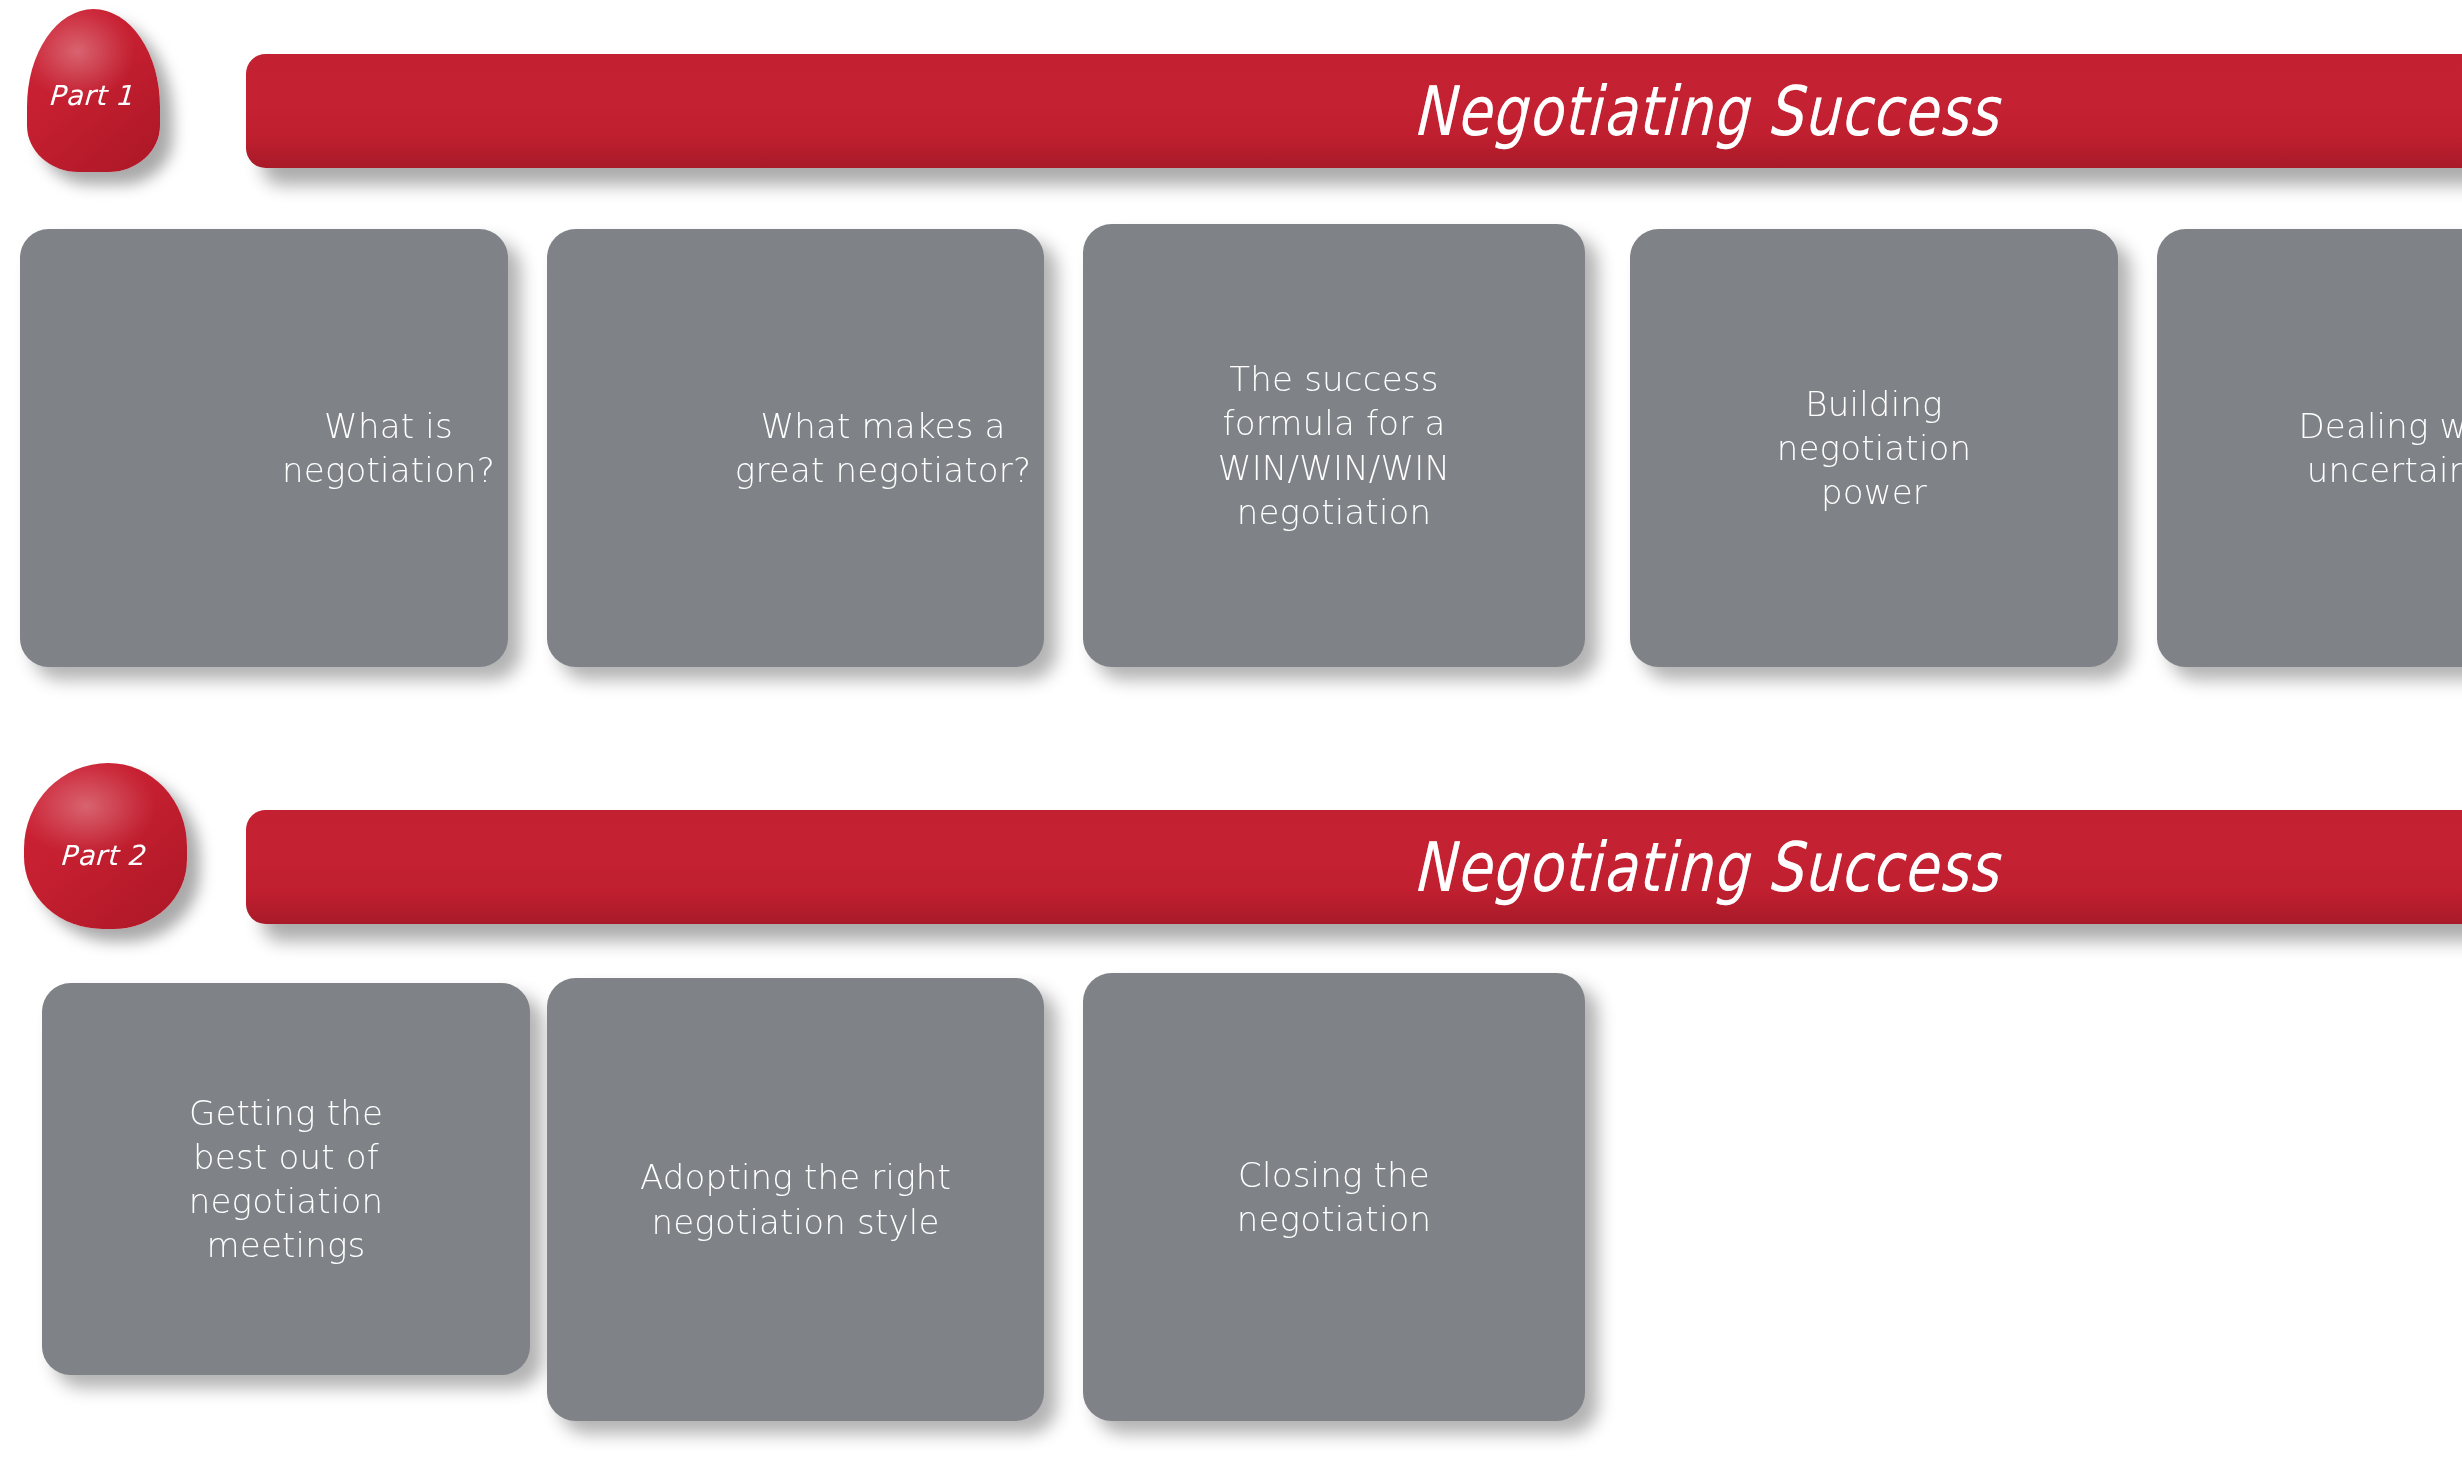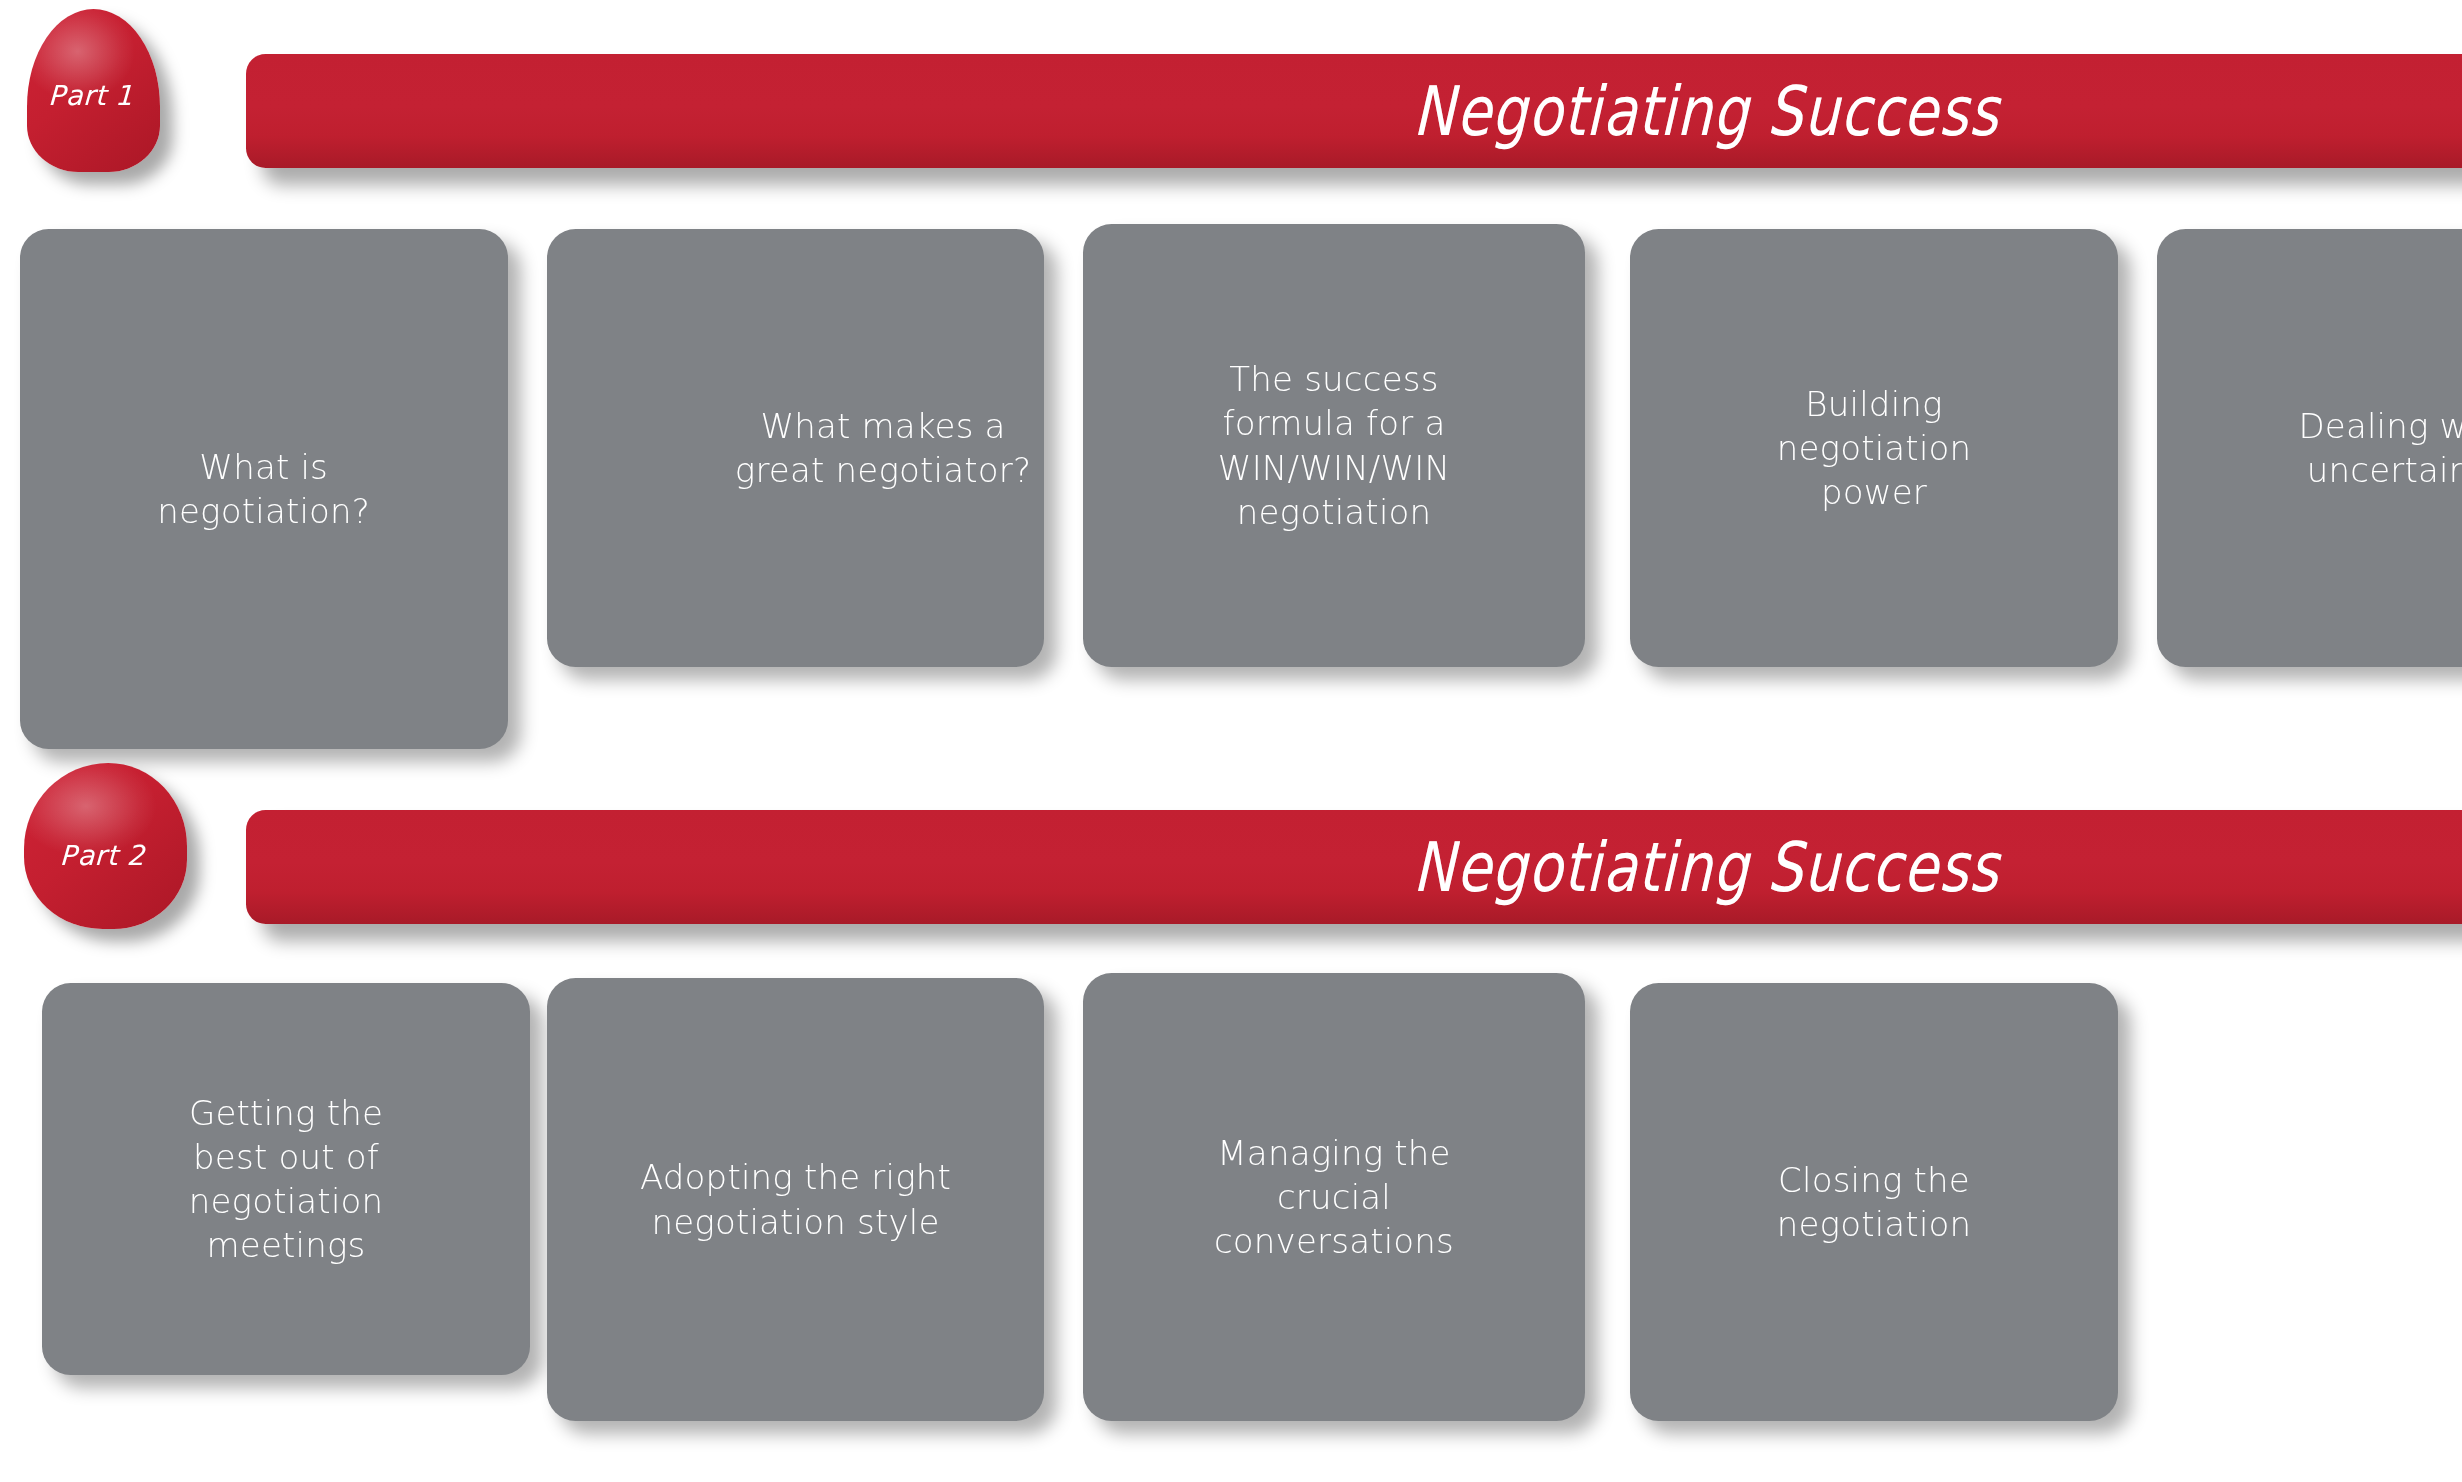--- a/index.html
+++ b/index.html
@@ -104,21 +104,21 @@
     font-family:"DejaVu Sans", sans-serif;
     font-weight:300;
     font-size:34px;
     line-height:1.30;
     letter-spacing:0.2px;
     padding:0 12.8px;
     white-space:pre-line;
   }
 
   
-  #row-1 .card:nth-child(1){position:absolute;left:19.7px;  width:488px;  top:0;   height:520px;}
+  #row-1 .card:nth-child(1){position:absolute;left:19.7px;  width:488px;  top:0;   height:438px;justify-content:flex-end;}
   #row-1 .card:nth-child(2){position:absolute;left:547px;width:497px; top:0;   height:438px;justify-content:flex-end;}
   #row-1 .card:nth-child(3){position:absolute;left:1083px;width:502px; top:-4.9px;height:443px;}
   #row-1 .card:nth-child(4){position:absolute;left:1630px;width:488px;  top:0;   height:438px;}
   #row-1 .card:nth-child(5){position:absolute;left:2157px;width:497px; top:0;   height:438px;}
   #row-1 .card:nth-child(6){position:absolute;left:2694px;width:488px;  top:-4.9px;height:443px;}
 
   
   #row-2 .card:nth-child(1){position:absolute;left:29px;  width:488px;  top:0;   height:392px;margin-left:13px;}
   #row-2 .card:nth-child(2){position:absolute;left:547px;width:497px; top:-4.9px;height:443px;}
   #row-2 .card:nth-child(3){position:absolute;left:1083px;width:502px; top:-9.8px;height:448px;}
@@ -191,25 +191,20 @@
         <div class="card-label">Getting the
 best out of
 negotiation
 meetings</div>
       </div>
       <div class="card">
         <div class="card-label">Adopting the right
 negotiation style</div>
       </div>
       <div class="card">
-        <div class="card-label">Managing the
-crucial
-conversations</div>
-      </div>
-      <div class="card">
         <div class="card-label">Closing the
 negotiation</div>
       </div>
 
     </div>
 
   </div>
 
 </div>
 

